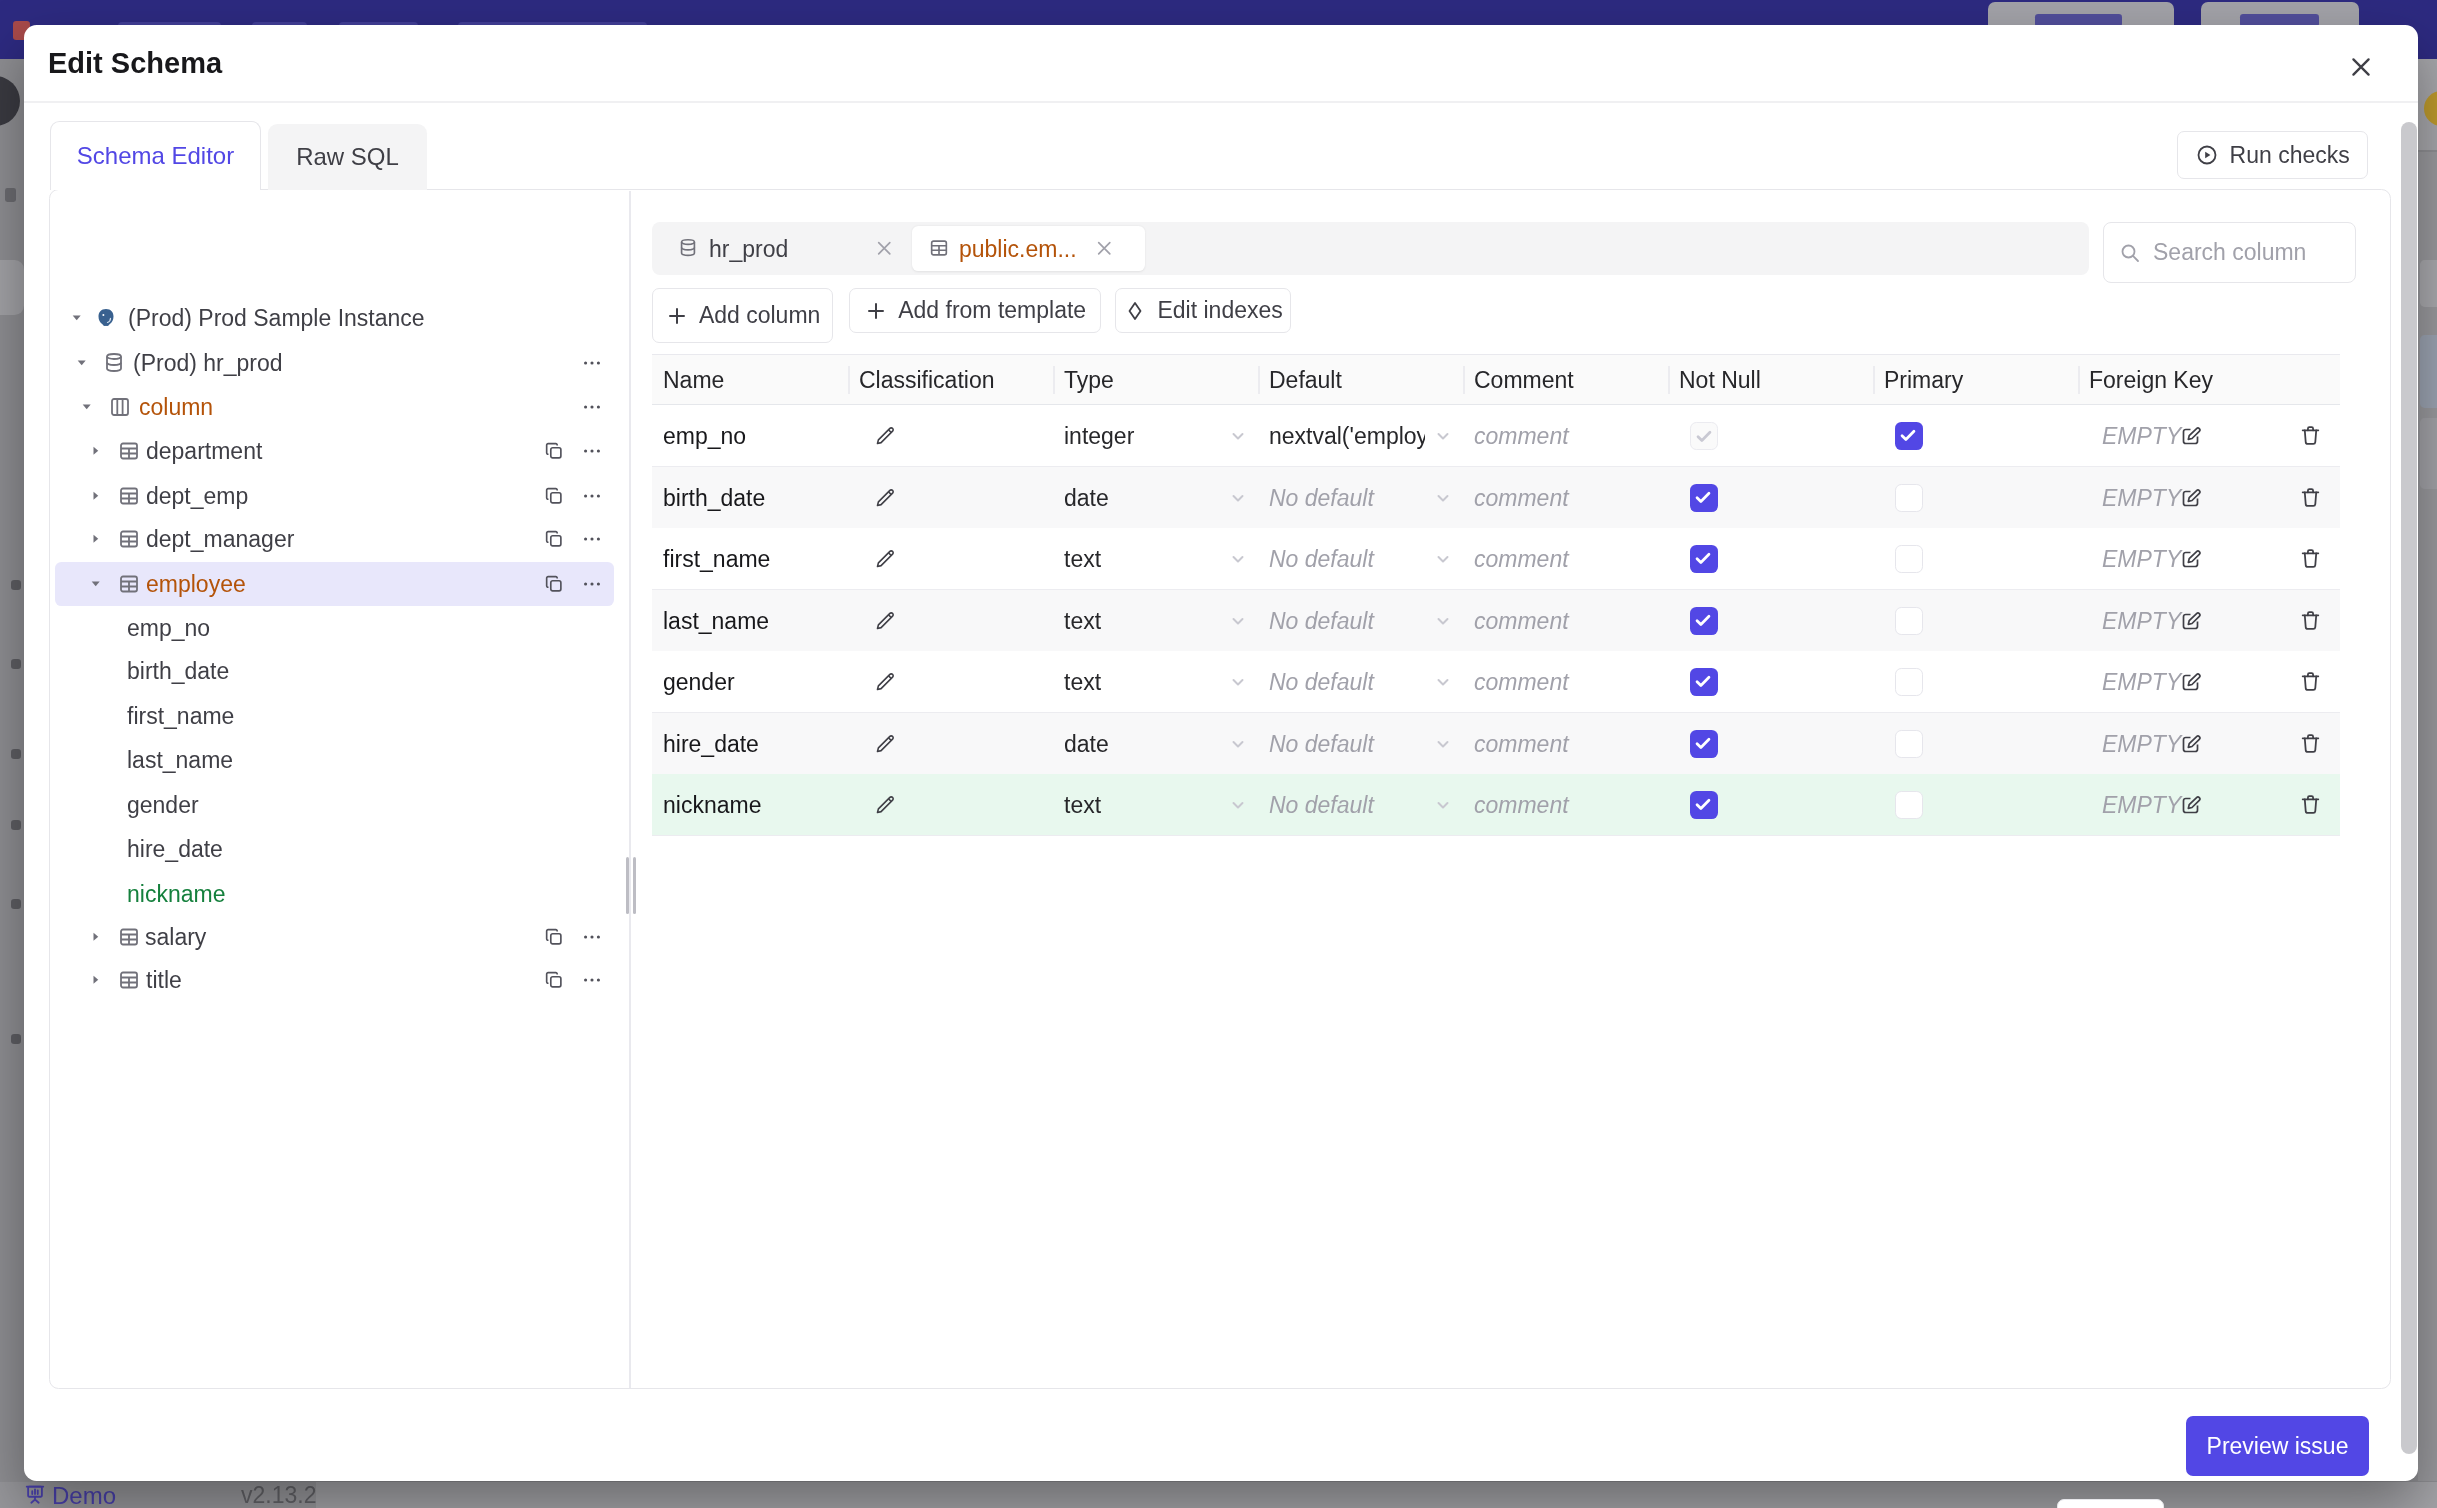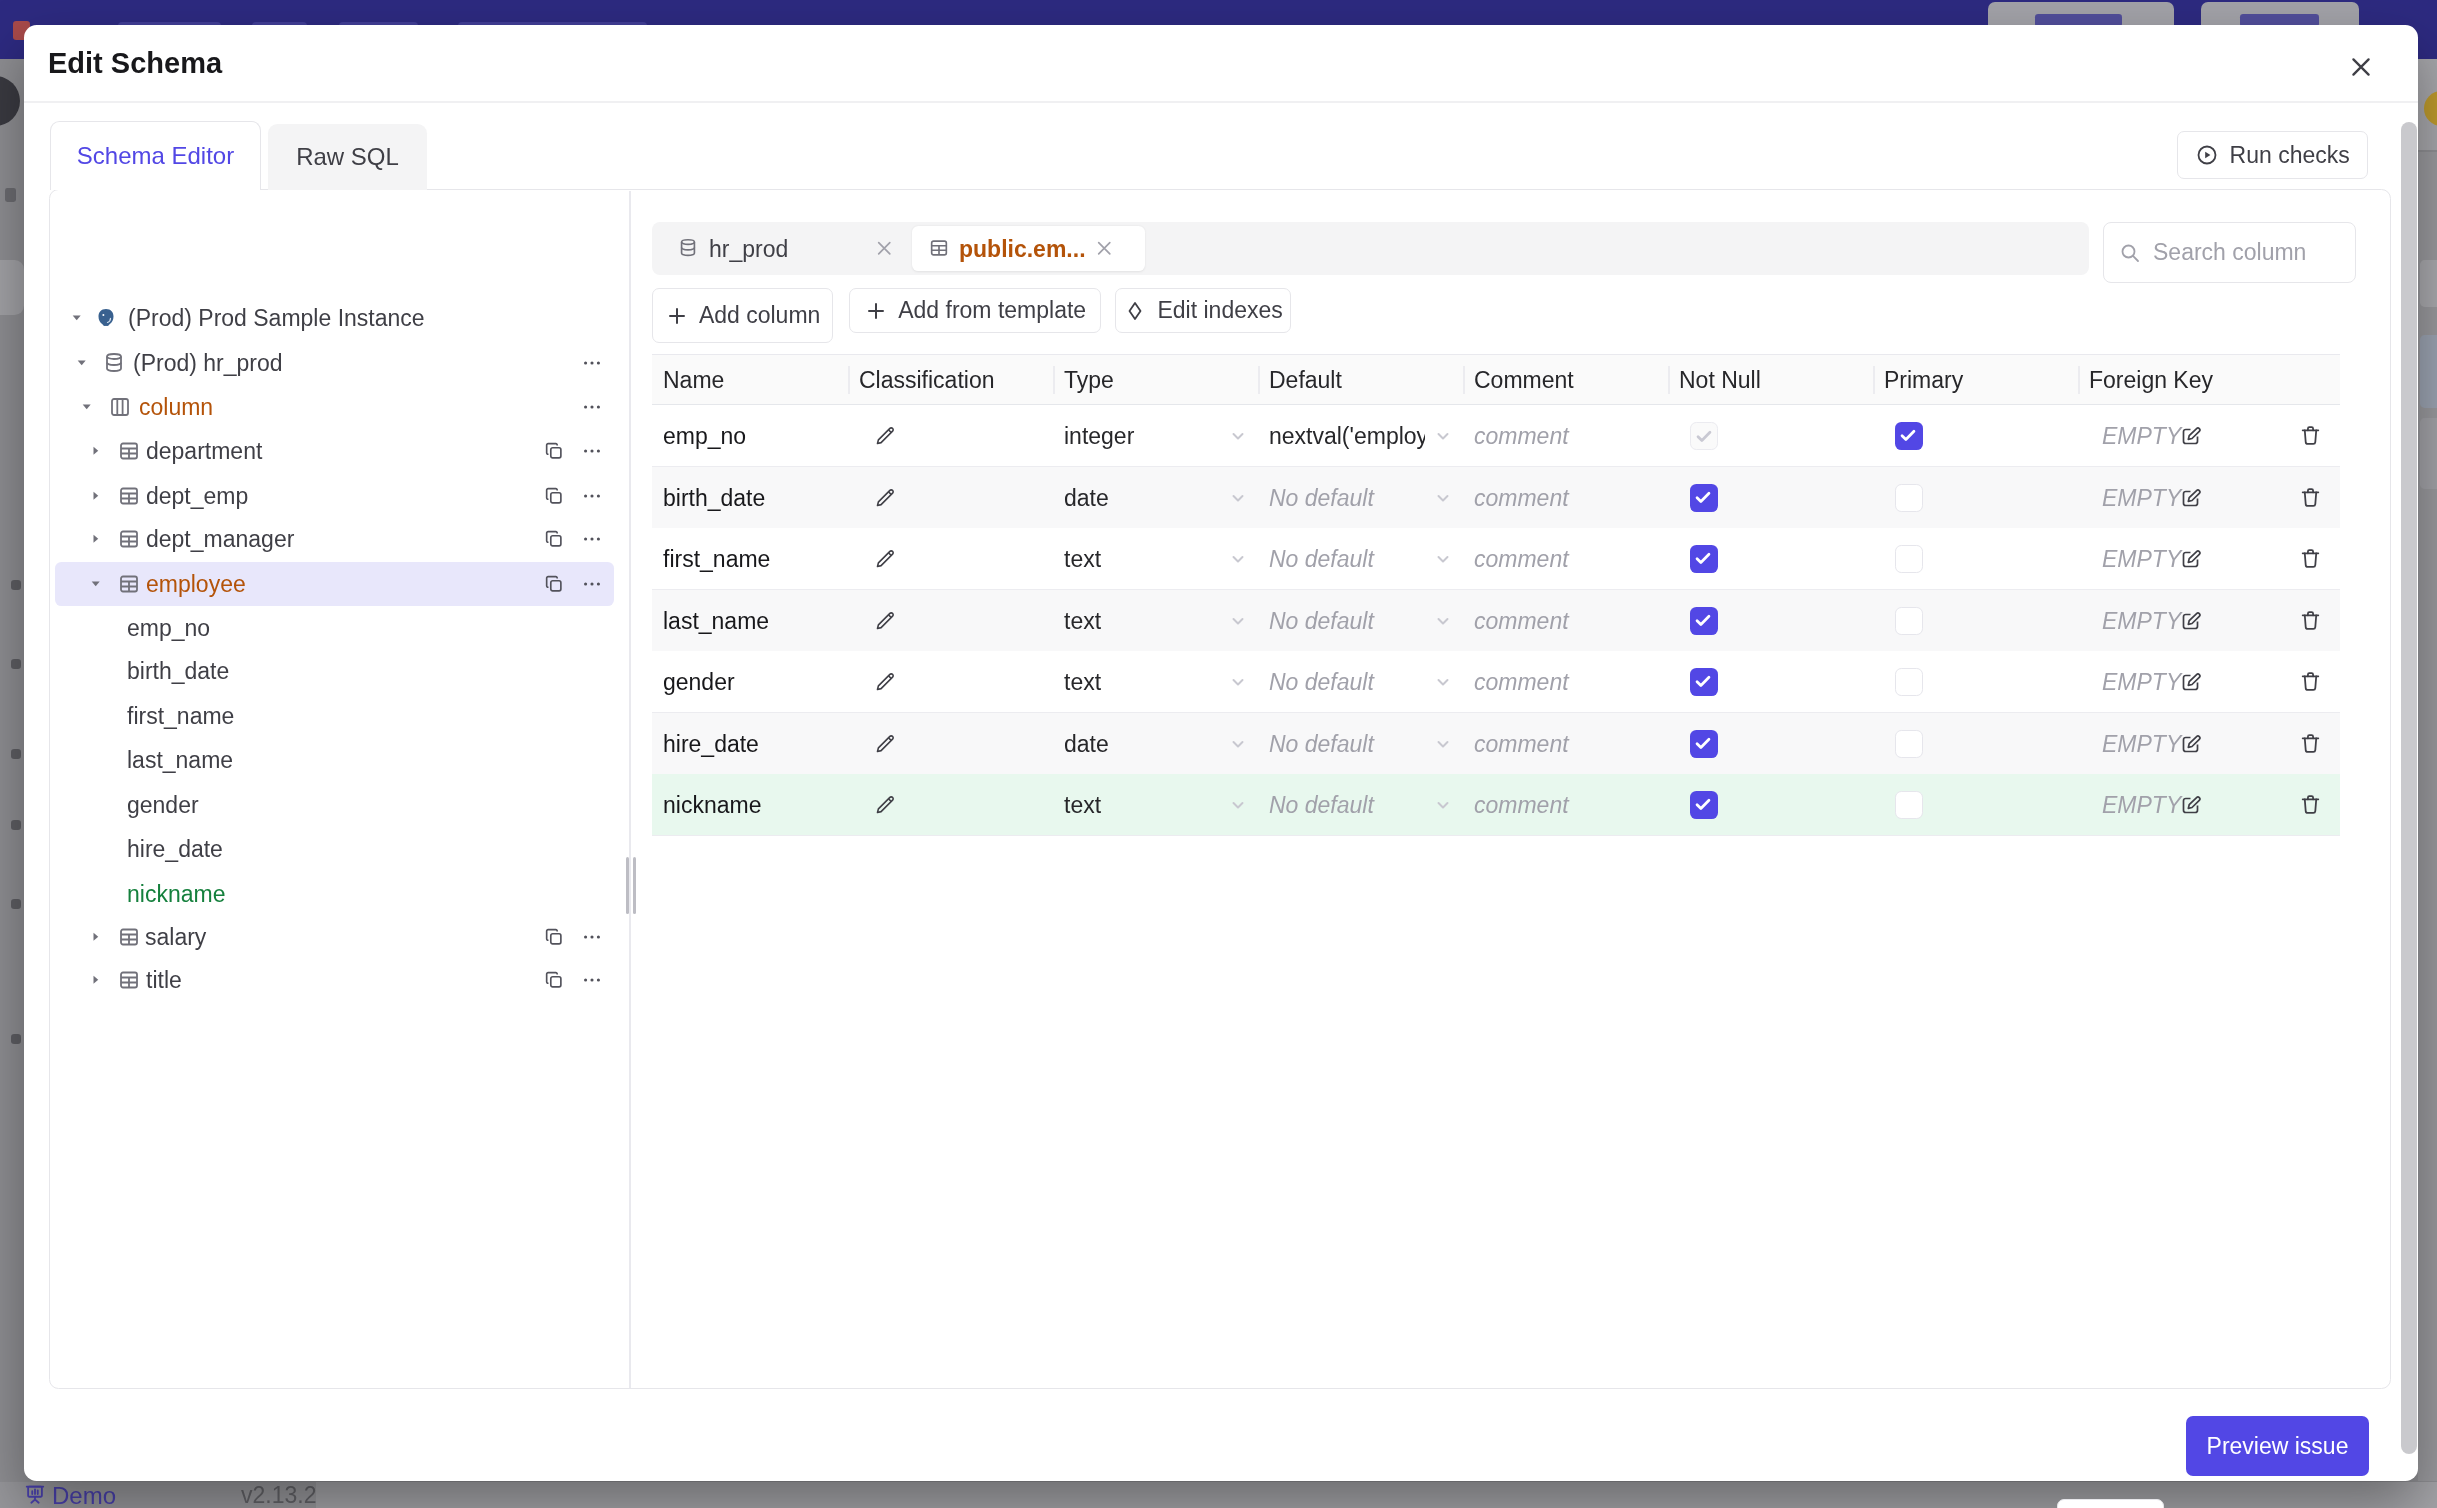--- a/index.html
+++ b/index.html
@@ -67,21 +67,21 @@
   .tree-row.sel{background:#e8e7fb;}
   .t-label{position:absolute;top:50%;transform:translateY(-50%);font-size:23px;color:#3f3f46;white-space:nowrap;}
   .t-label.amber{color:#b45309;}
   .t-label.green{color:#15803d;}
   .t-caret{width:17.4px;height:17.4px;top:13.4px;color:#71717a;}
   .t-icon{width:24px;height:24px;top:10.3px;color:#71717a;}
   .t-act{width:22px;height:22px;top:11px;color:#52525b;cursor:pointer;}
 
   
   .chipbar{position:absolute;left:628px;top:197px;width:1437px;height:53px;background:#f4f4f5;border-radius:8px;z-index:2;}
-  .chip-active{position:absolute;left:260px;top:4px;width:233px;height:45px;background:#fff;border-radius:6.3px;box-shadow:0 0.8px 2.4px rgba(0,0,0,.08);font-weight:bold;}
+  .chip-active{position:absolute;left:260px;top:4px;width:233px;height:45px;background:#fff;border-radius:6.3px;box-shadow:0 0.8px 2.4px rgba(0,0,0,.08);}
   .chip-label{position:absolute;top:50%;transform:translateY(-50%);font-size:23px;white-space:nowrap;}
   .chip-x{width:20.5px;height:20.5px;color:#a1a1aa;cursor:pointer;}
   .chip-dbicon{width:22px;height:22px;color:#71717a;}
 
   .thead{position:absolute;left:628px;top:329px;width:1688px;height:51px;background:#fafafa;z-index:2;
     border-top:1.6px solid #e9e9ee;border-bottom:1.6px solid #e5e7eb;box-sizing:border-box;}
   .th-label{position:absolute;top:50%;transform:translateY(-50%);font-size:23px;font-weight:500;color:#27272a;white-space:nowrap;}
   .th-sep{position:absolute;top:11px;width:1.6px;height:28px;background:#ececf0;}
   .trow{position:absolute;left:628px;width:1688px;height:62px;box-sizing:border-box;border-bottom:1.6px solid #ececf0;z-index:2;background:#fff;}
   .trow.alt{background:#f8f8f9;}

